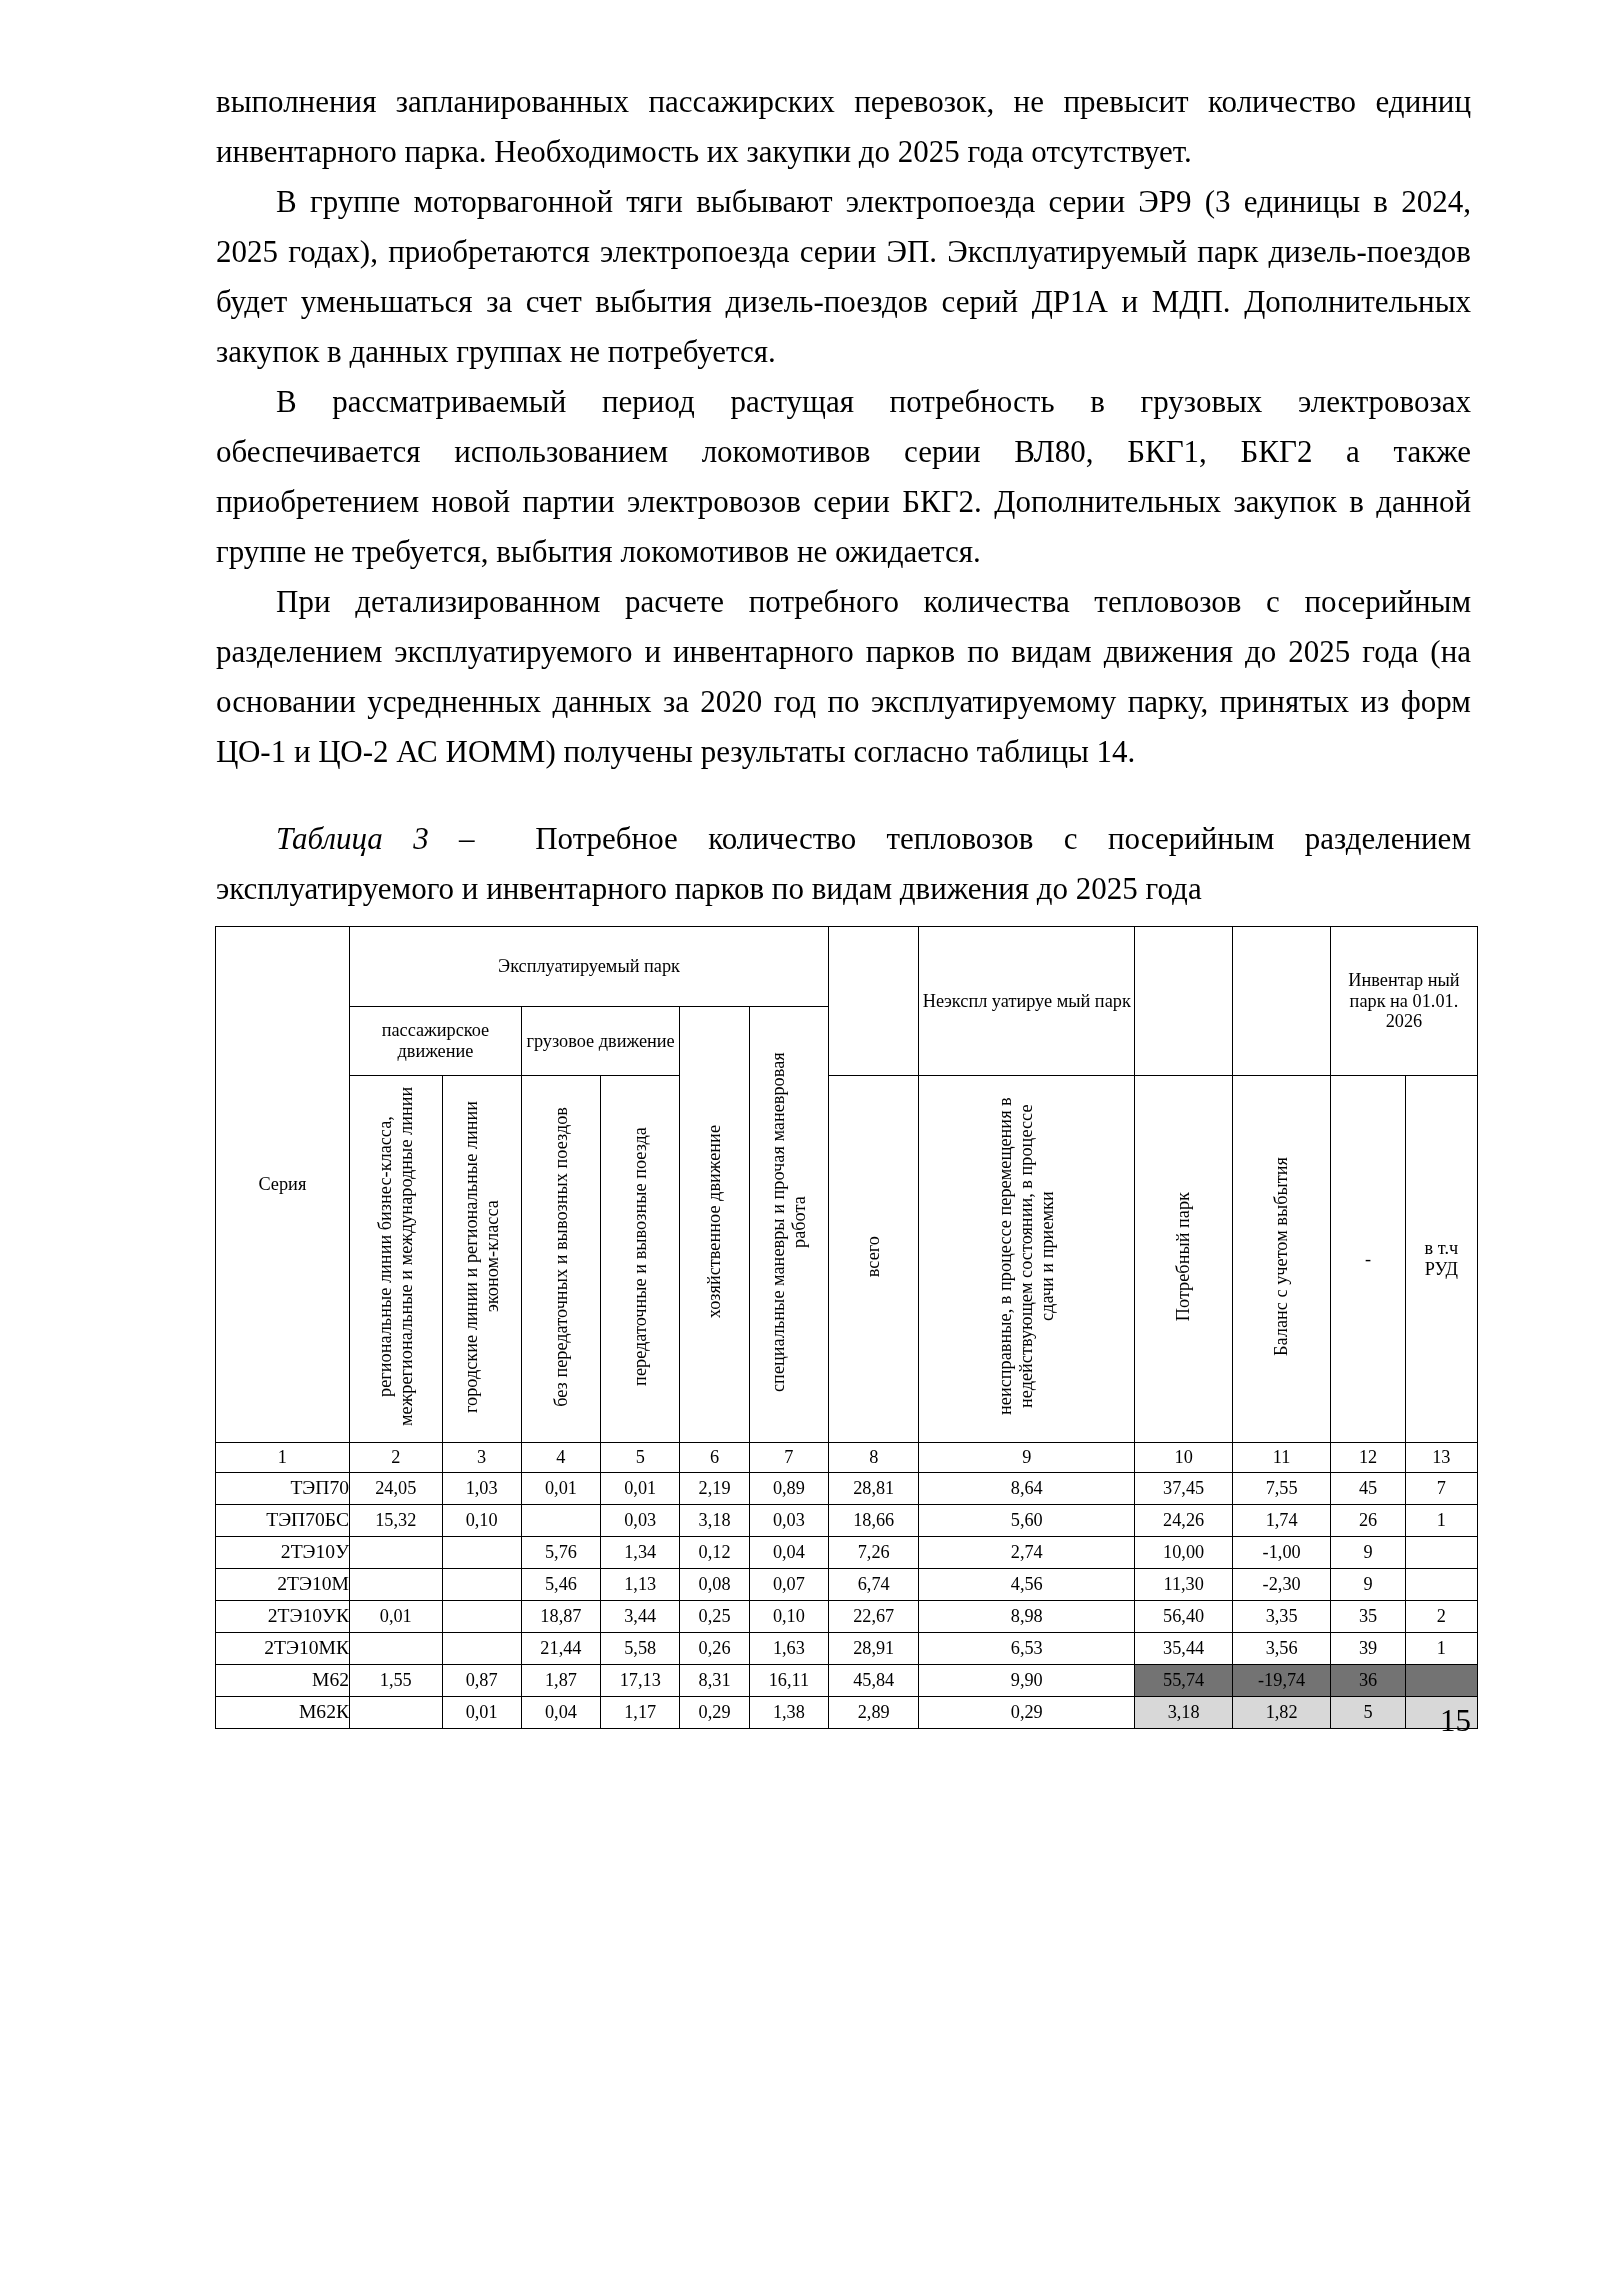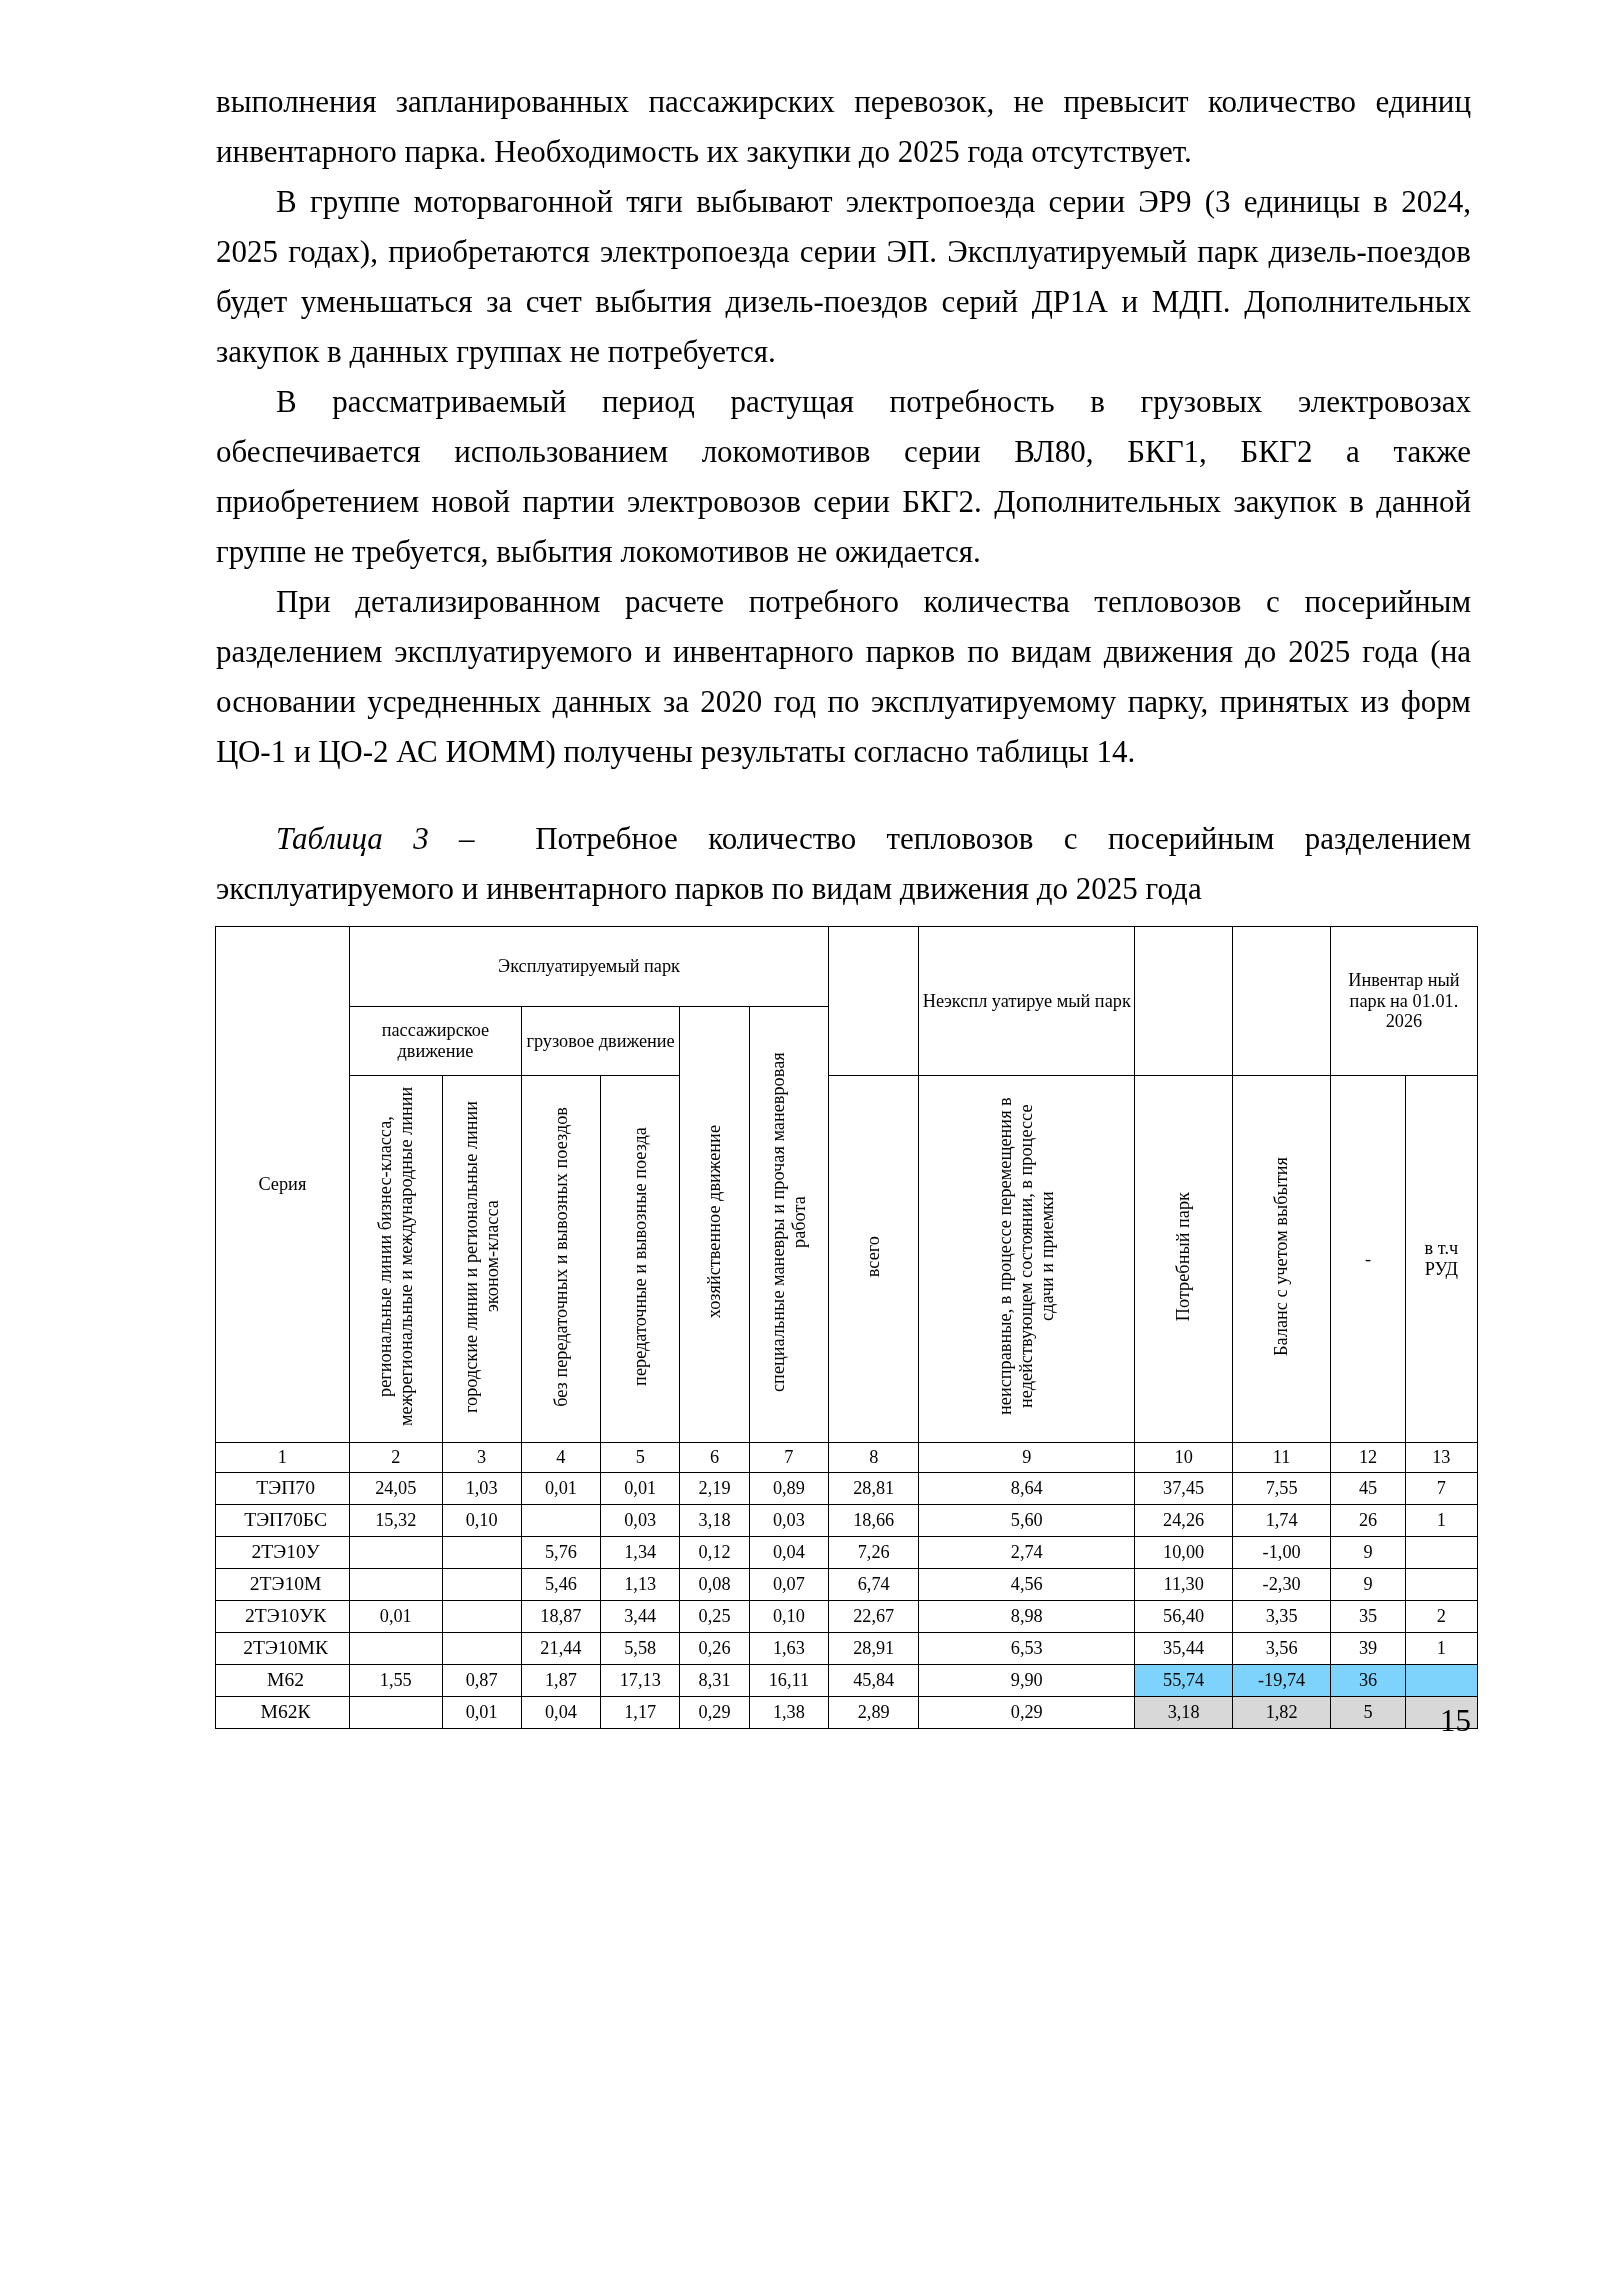--- a/index.html
+++ b/index.html
@@ -90,25 +90,25 @@
   .numrow td {
     font-weight: bold;
     font-size: 19px;
     height: 29px;
   }
   .datarow td {
     height: 31px;
     font-size: 19.6px;
   }
   .datarow td.series-cell {
-    text-align: center;
+    text-align: right;
     padding-left: 6.5px;
     font-size: 19.6px;
   }
-  .sh-light { background: #7dd3fc; }
+  .sh-light { background: #737373; }
   .sh-dark  { background: #d8d8d8; }
 
   
 
   
   .page-number {
     position: absolute;
     right: 152px;
     bottom: 114px;
     font-size: 31px;

